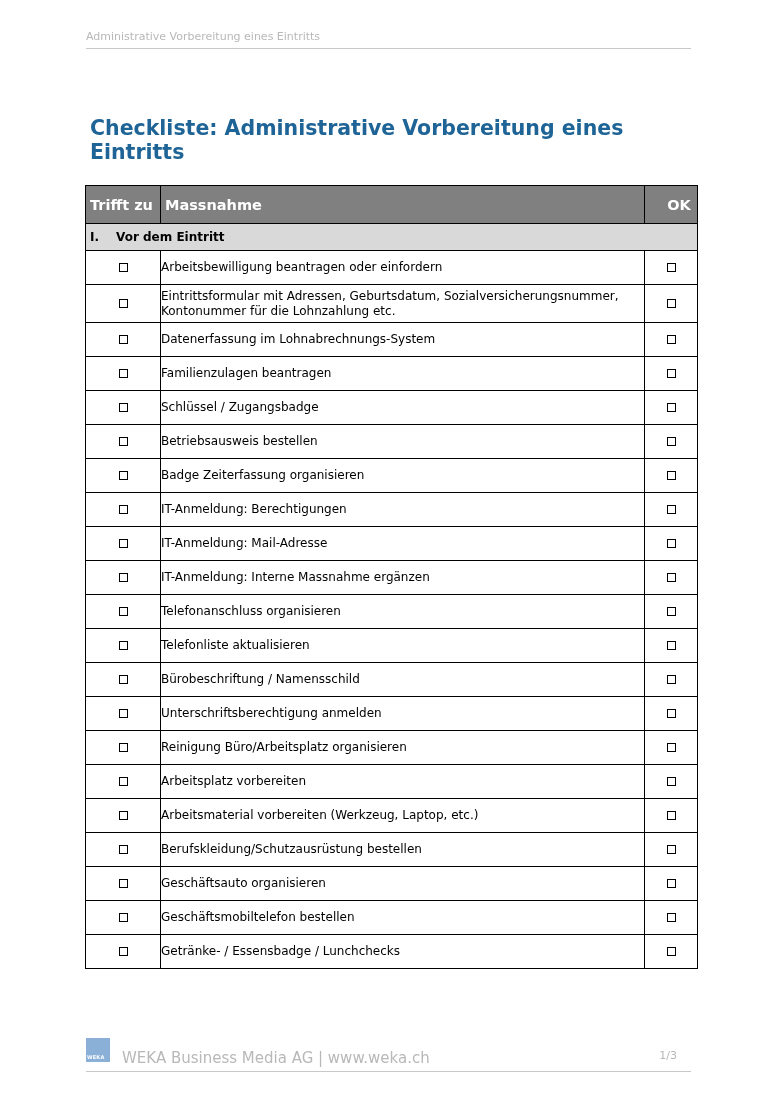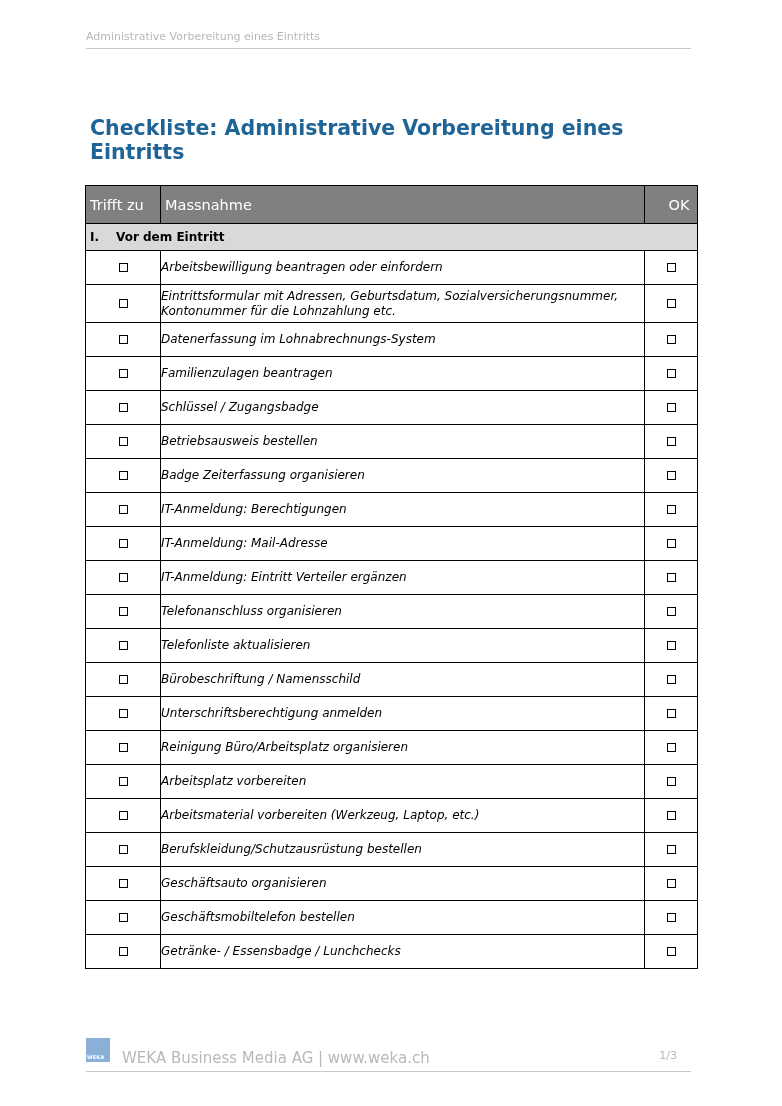--- a/index.html
+++ b/index.html
@@ -7,29 +7,29 @@
            font-family: "DejaVu Sans", sans-serif; color: #000; }
     .running-header { position: absolute; left: 86px; top: 30px; font-size: 11px; color: #b8b8b8; }
     .header-rule { position: absolute; left: 86px; top: 48px; width: 605px; height: 1px; background: #c8c8c8; }
     .doc-title { position: absolute; left: 86px; top: 112px; width: 600px; margin: 4px;
                  font-size: 20.5px; font-weight: bold; line-height: 24px; color: #1f6496; }
     table.checklist { position: absolute; left: 85px; top: 185px; width: 613px;
                       border-collapse: collapse; table-layout: fixed; }
     table.checklist td, table.checklist th { border: 1px solid #000; padding: 0; }
     .col-applies { width: 75px; }
     .col-ok { width: 53px; }
-    tr.head-row th { background: #808080; color: #ffffff; font-size: 14.5px; font-weight: normal;
+    tr.head-row th { background: #808080; color: #ffffff; font-size: 14.5px; font-weight: bold;
                      height: 37px; text-align: left; padding-left: 4px; margin-top: 48px; }
     tr.head-row th.center { text-align: center; padding-left: 16px; }
     tr.section-row td { background: #d9d9d9; height: 26px; font-size: 12px; font-weight: bold; }
     .sec-num { display: inline-block; width: 26px; padding-left: 4px; }
     tr.item-row td { height: 33px; font-size: 12px; line-height: 15px; }
     tr.item-row.tall td { height: 37px; margin-left: 39px; }
     td.box-cell { text-align: center; vertical-align: middle; }
-    td.text-cell { padding-left: 4px; padding-right: 4px; font-style: italic; }
+    td.text-cell { padding-left: 4px; padding-right: 4px; }
     .cbx { display: inline-block; width: 7px; height: 7px; border: 1px solid #000; background: #fff; vertical-align: middle; cursor: pointer; }
     .footer-logo { position: absolute; left: 86px; top: 1038px; width: 24px; height: 24px; background: #8ab0d8; }
     .footer-logo span { position: absolute; left: 1px; bottom: 2px; font-size: 5px; font-weight: bold; color: #ffffff; letter-spacing: 0.2px; }
     .footer-text { position: absolute; left: 122px; top: 1049px; font-size: 15px; color: #b8b8b8; }
     .footer-page { position: absolute; right: 105px; top: 1049px; font-size: 11px; color: #b8b8b8; }
     .footer-rule { position: absolute; left: 86px; top: 1071px; width: 605px; height: 1px; background: #c8c8c8; }
   </style>
 </head>
 <body>
 
@@ -95,21 +95,21 @@
         <td class="text-cell">IT-Anmeldung: Berechtigungen</td>
         <td class="box-cell"><span class="cbx"></span></td>
       </tr>
       <tr class="item-row">
         <td class="box-cell"><span class="cbx"></span></td>
         <td class="text-cell">IT-Anmeldung: Mail-Adresse</td>
         <td class="box-cell"><span class="cbx"></span></td>
       </tr>
       <tr class="item-row">
         <td class="box-cell"><span class="cbx"></span></td>
-        <td class="text-cell">IT-Anmeldung: Eintritt Verteiler ergänzen</td>
+        <td class="text-cell">IT-Anmeldung: Interne Massnahme ergänzen</td>
         <td class="box-cell"><span class="cbx"></span></td>
       </tr>
       <tr class="item-row">
         <td class="box-cell"><span class="cbx"></span></td>
         <td class="text-cell">Telefonanschluss organisieren</td>
         <td class="box-cell"><span class="cbx"></span></td>
       </tr>
       <tr class="item-row">
         <td class="box-cell"><span class="cbx"></span></td>
         <td class="text-cell">Telefonliste aktualisieren</td>

